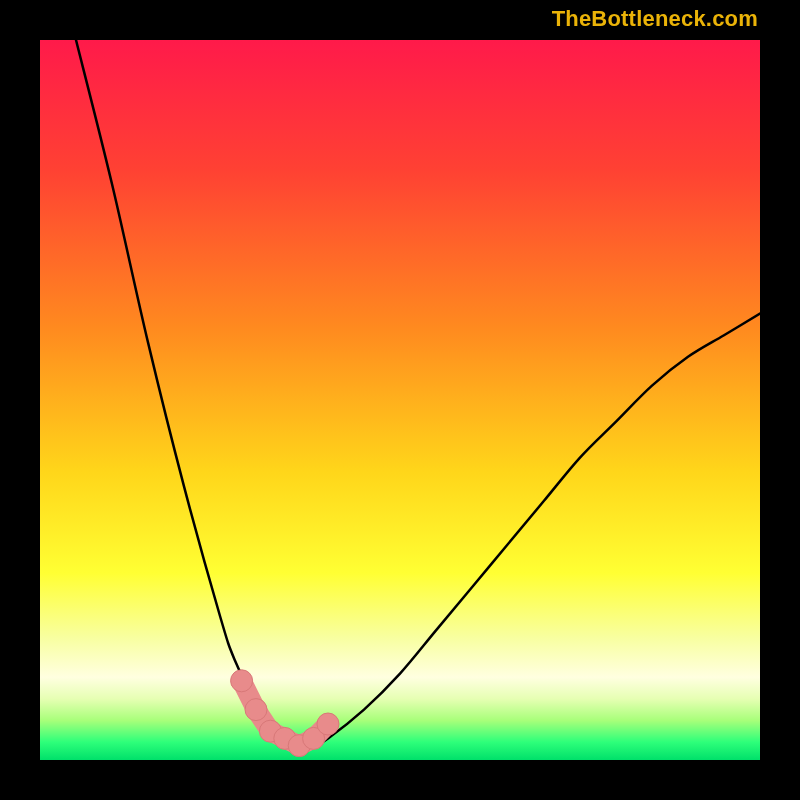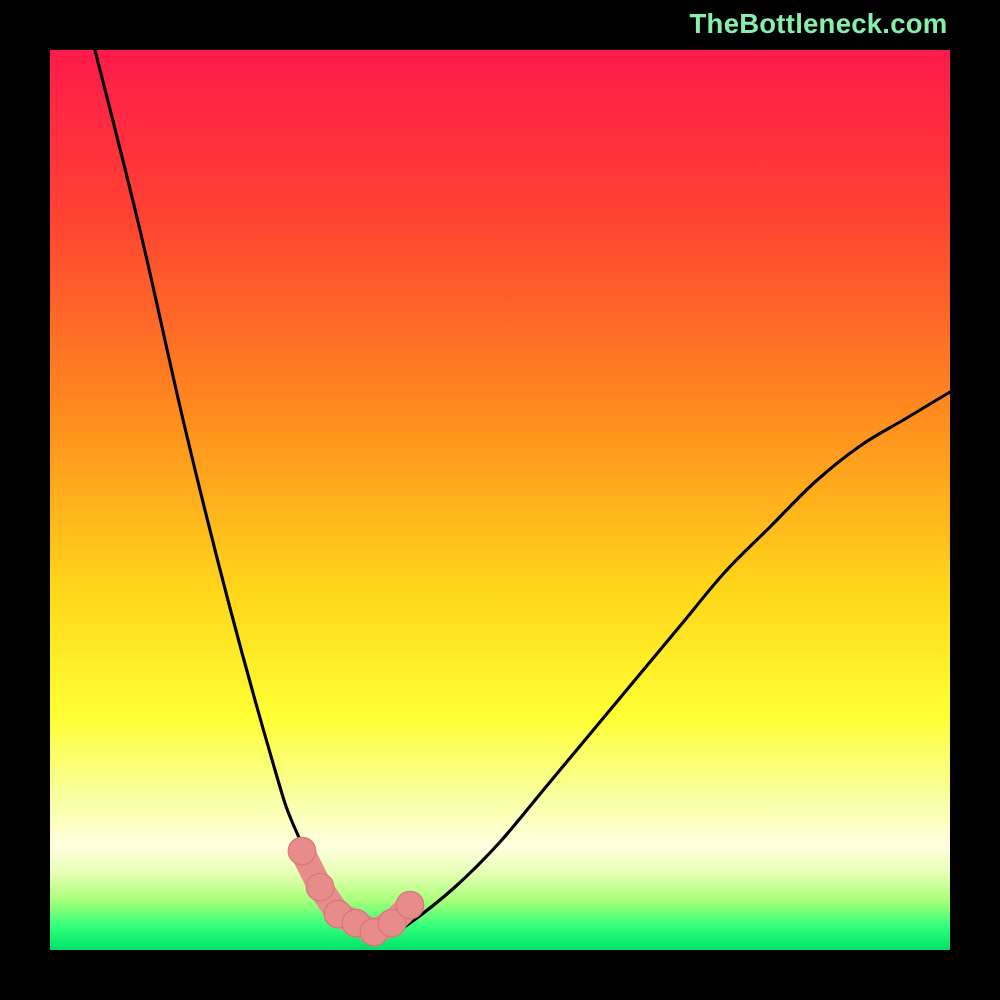--- a/index.html
+++ b/index.html
@@ -33,21 +33,21 @@
     width: 100%;
     height: 100%;
   }
   .watermark {
     position: absolute;
     top: 6px;
     right: 42px;
     font-family: Arial, Helvetica, sans-serif;
     font-size: 22px;
     font-weight: 600;
-    color: #86efac;
+    color: #eab308;
     letter-spacing: 0.2px;
   }
   svg.curve {
     position: absolute;
     left: 0;
     top: 0;
     width: 100%;
     height: 100%;
     overflow: visible;
   }

